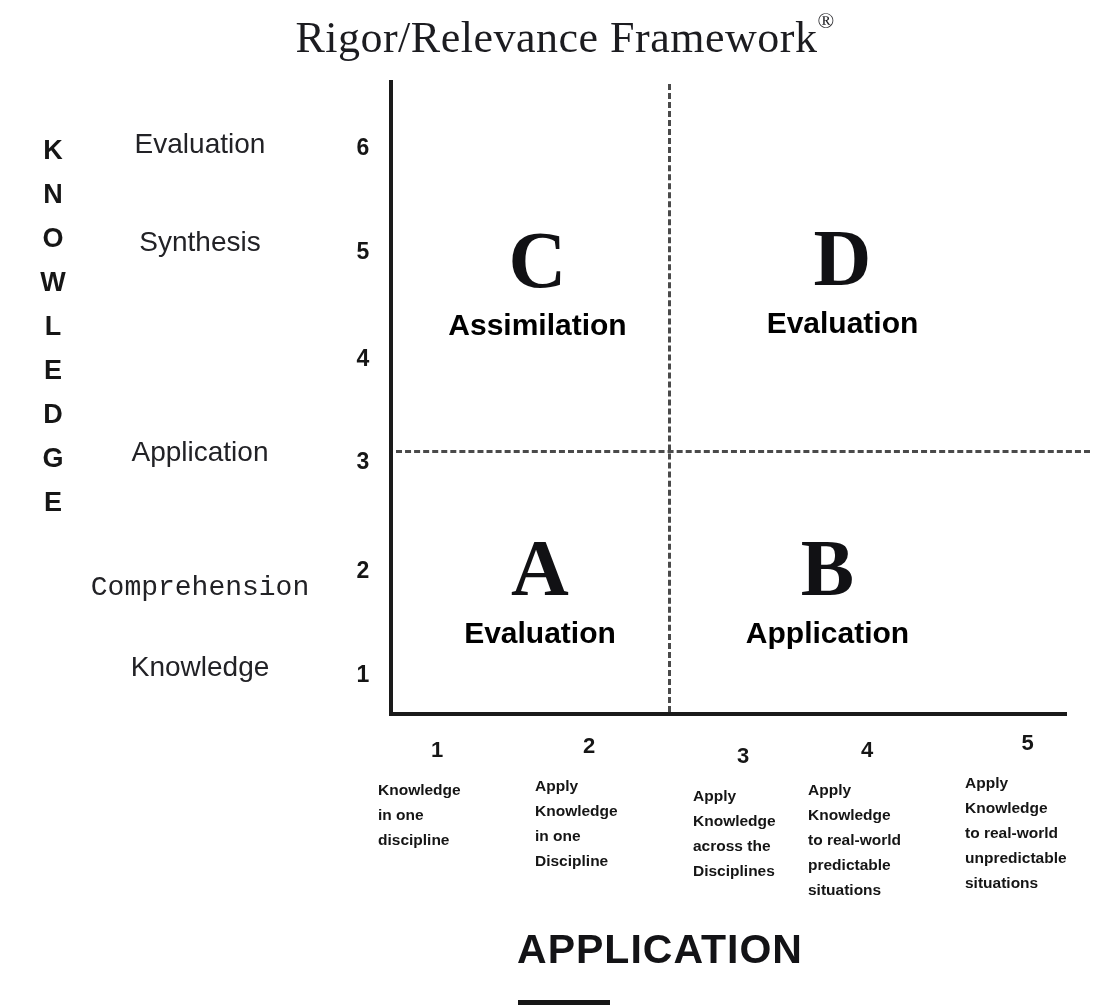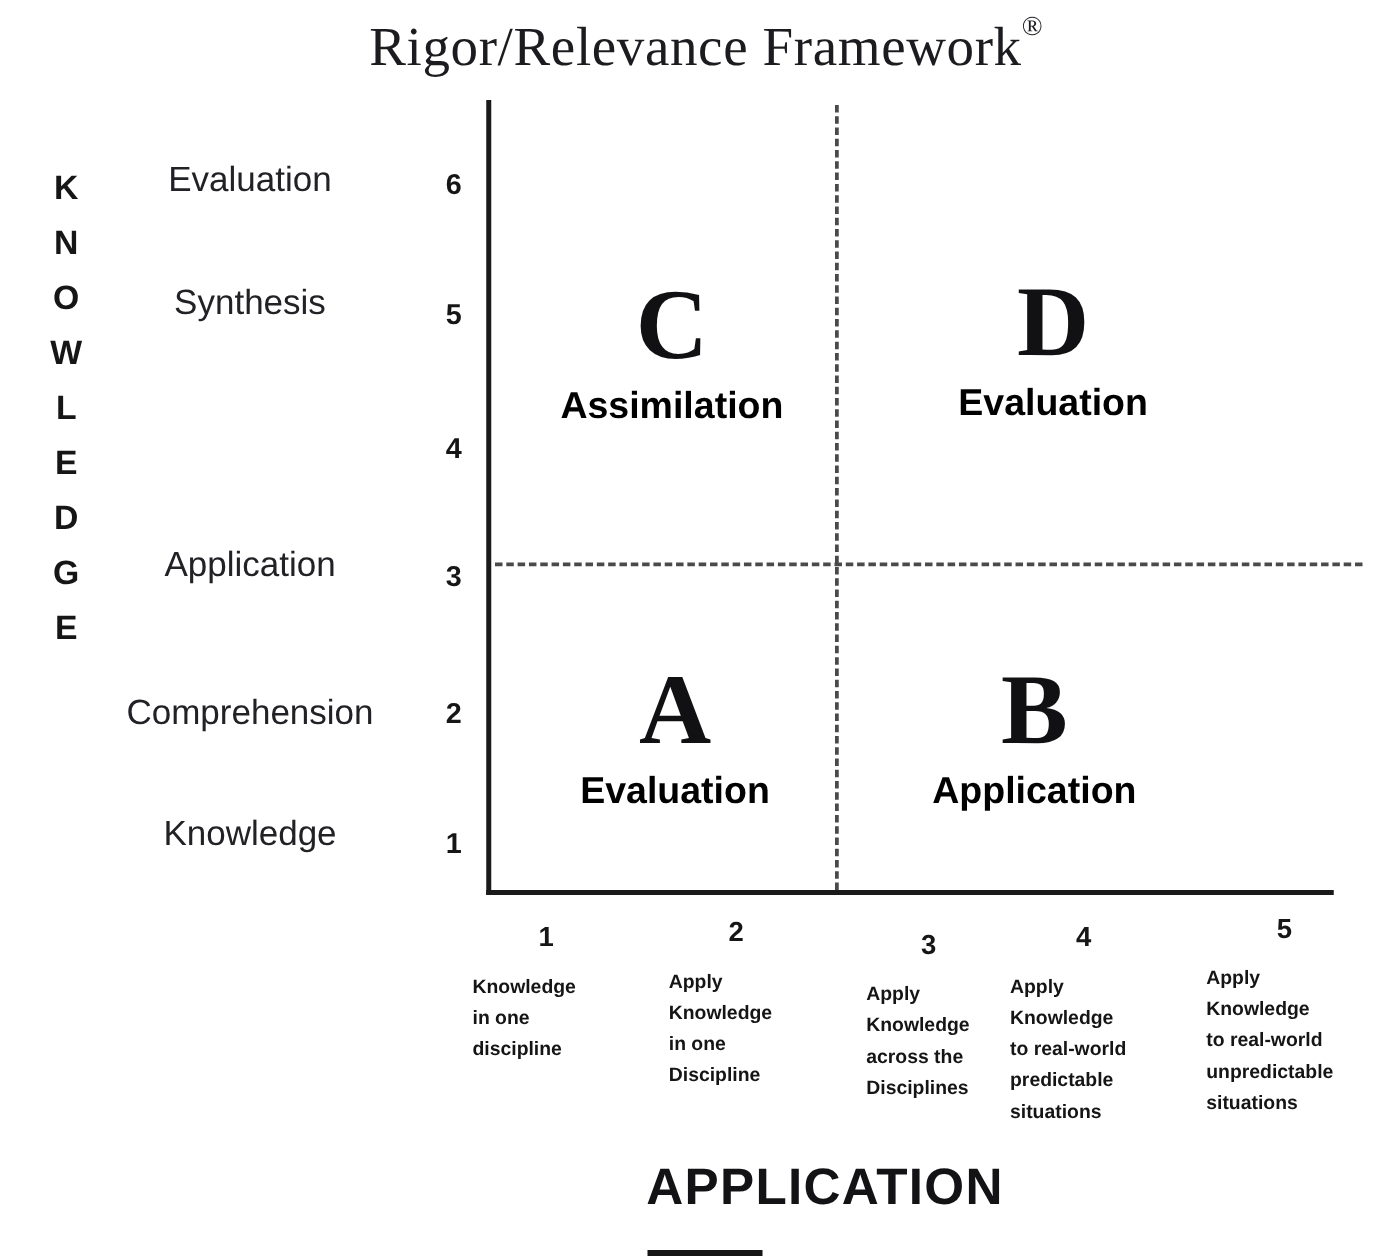--- a/index.html
+++ b/index.html
@@ -47,21 +47,21 @@
     left: 55px;
     width: 290px;
     text-align: center;
     font-size: 28px;
     color: #222226;
   }
   .yl-0 { top: 128px; }
   .yl-1 { top: 226px; }
   .yl-2 { top: 334px; }
   .yl-3 { top: 436px; }
-  .yl-4 { top: 554px; }
+  .yl-4 { top: 572px; font-family: Liberation Mono, monospace; }
   .yl-5 { top: 651px; }
 
   .y-num {
     position: absolute;
     left: 346px;
     width: 34px;
     text-align: center;
     font-size: 23px;
     font-weight: bold;
     color: #161616;

